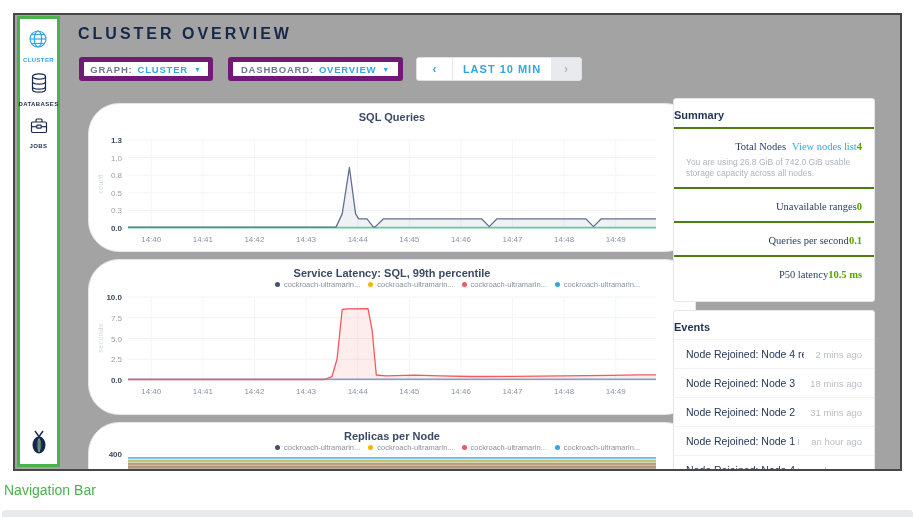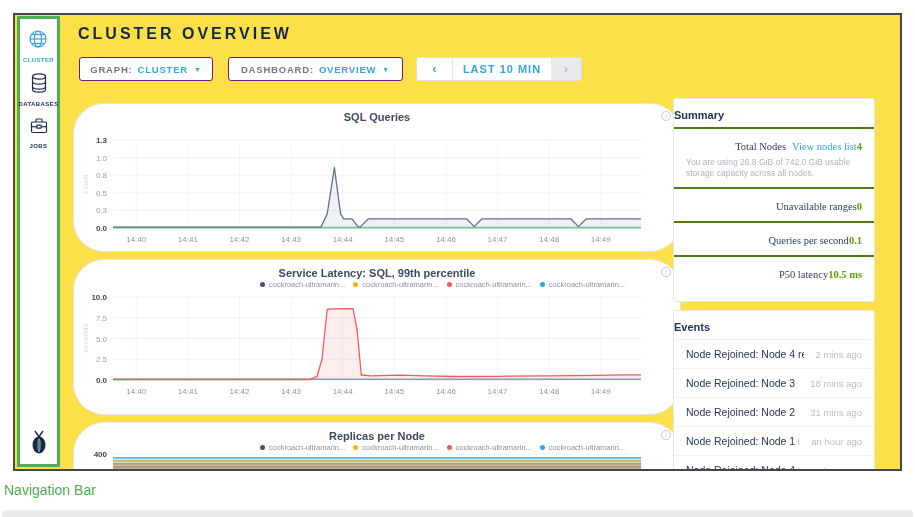--- a/index.html
+++ b/index.html
@@ -1,55 +1,55 @@
 <!DOCTYPE html>
 <html><head>
 <meta charset="utf-8">
 <style>
   * { margin:0; padding:0; box-sizing:border-box; }
   html,body { width:915px; height:517px; background:#ffffff;
     font-family:"Liberation Sans", sans-serif; overflow:hidden; position:relative; }
 
   
   .frame { position:absolute; left:13px; top:13px; width:889px; height:458px;
-    border:2px solid #47474b; background:#fde047; overflow:hidden; }
+    border:2px solid #47474b; background:#a3a3a3; overflow:hidden; }
   .frame-inner { position:absolute; left:0; top:0; right:0; bottom:0; }
 
   
   .navbox { position:absolute; left:2px; top:1px; width:43px; height:451px;
     border:3px solid #4caf50; background:#ffffff; display:flex; flex-direction:column; align-items:center; }
   .nav-item { margin-top:9px; display:flex; flex-direction:column; align-items:center; cursor:pointer; }
   .nav-item .lbl { font-size:6px; font-weight:bold; letter-spacing:.4px; color:#1b2b4d; margin-top:3px; }
   .nav-item.active .lbl { color:#33a5e1; }
   .nav-logo { margin-top:auto; margin-bottom:5px; }
 
   
   .page-title { position:absolute; left:63px; top:10px; font-size:16px; font-weight:bold;
     letter-spacing:3px; color:#152849; }
 
   .controls { position:absolute; left:63px; top:42px; height:24px; }
-  .dd { position:absolute; top:0; height:24px; border:1px solid #701a75; border-radius:3px;
+  .dd { position:absolute; top:0; height:24px; border:5px solid #701a75; border-radius:3px;
     background:#fff; display:flex; align-items:center; justify-content:center;
     font-size:9.5px; font-weight:bold; letter-spacing:.8px; cursor:pointer; }
   .dd .k { color:#6b7893; margin-right:5px; }
   .dd .v { color:#33a5e1; }
   .dd .caret { color:#33a5e1; font-size:7px; margin-left:6px; }
   .dd-graph { left:1px; width:134px; }
   .dd-dash  { left:150px; width:175px; }
 
   .timesel { position:absolute; left:338px; top:0; height:24px; display:flex;
     border:1px solid #dde0e5; border-radius:3px; overflow:hidden; background:#fff; }
   .timesel .seg { display:flex; align-items:center; justify-content:center; }
   .ts-prev { width:36px; color:#33a5e1; font-size:12px; font-weight:bold; border-right:1px solid #e4e7eb; cursor:pointer; }
   .ts-label { width:98px; color:#33a5e1; font-size:11px; font-weight:bold; letter-spacing:1px; cursor:pointer; }
   .ts-next { width:30px; color:#b3b9c1; font-size:12px; font-weight:bold; background:#e8eaed; cursor:default; }
 
   
   .card { position:absolute; background:#fff; border:1px solid #e3e6ea; border-radius:3px; overflow:hidden; }
-  .chart-card { left:58px; width:608px;border-radius:31px; }
+  .chart-card { left:73px; width:608px;border-radius:31px; }
   .chart-title { position:absolute; left:0; right:0; top:7px; text-align:center;
     font-size:11px; font-weight:bold; color:#3b4a63; }
   .info-ic { position:absolute; right:9px; top:7px; width:10px; height:10px; border:1px solid #c3c9d1;
     border-radius:50%; color:#c3c9d1; font-size:7px; line-height:8px; text-align:center;
     font-family:"Liberation Serif", serif; font-style:italic; cursor:pointer; }
   .legend { position:absolute; left:186px; top:20px; display:flex; gap:8px; }
   .legend .li { display:flex; align-items:center; font-size:7.5px; color:#8a919e; white-space:nowrap; }
   .legend .dot { width:5px; height:5px; border-radius:50%; margin-right:4px; }
   .chart-svg { position:absolute; left:0; top:0; }
 

